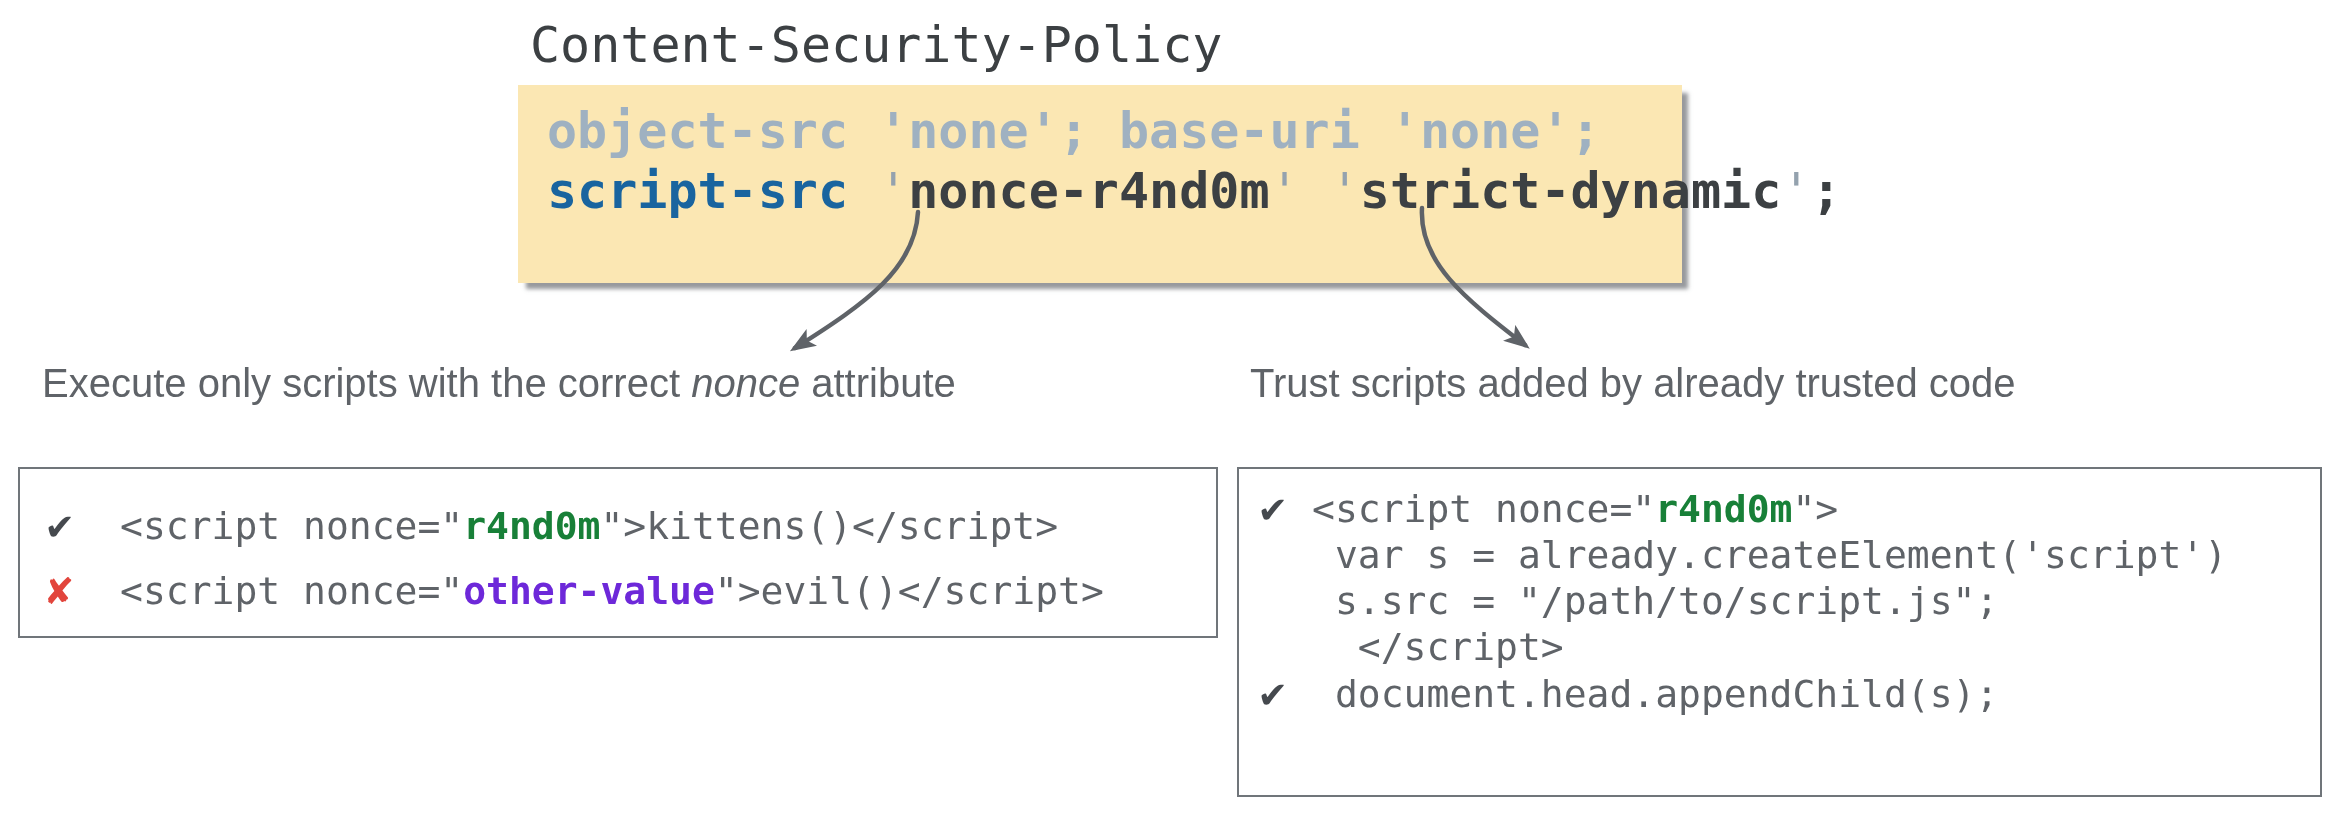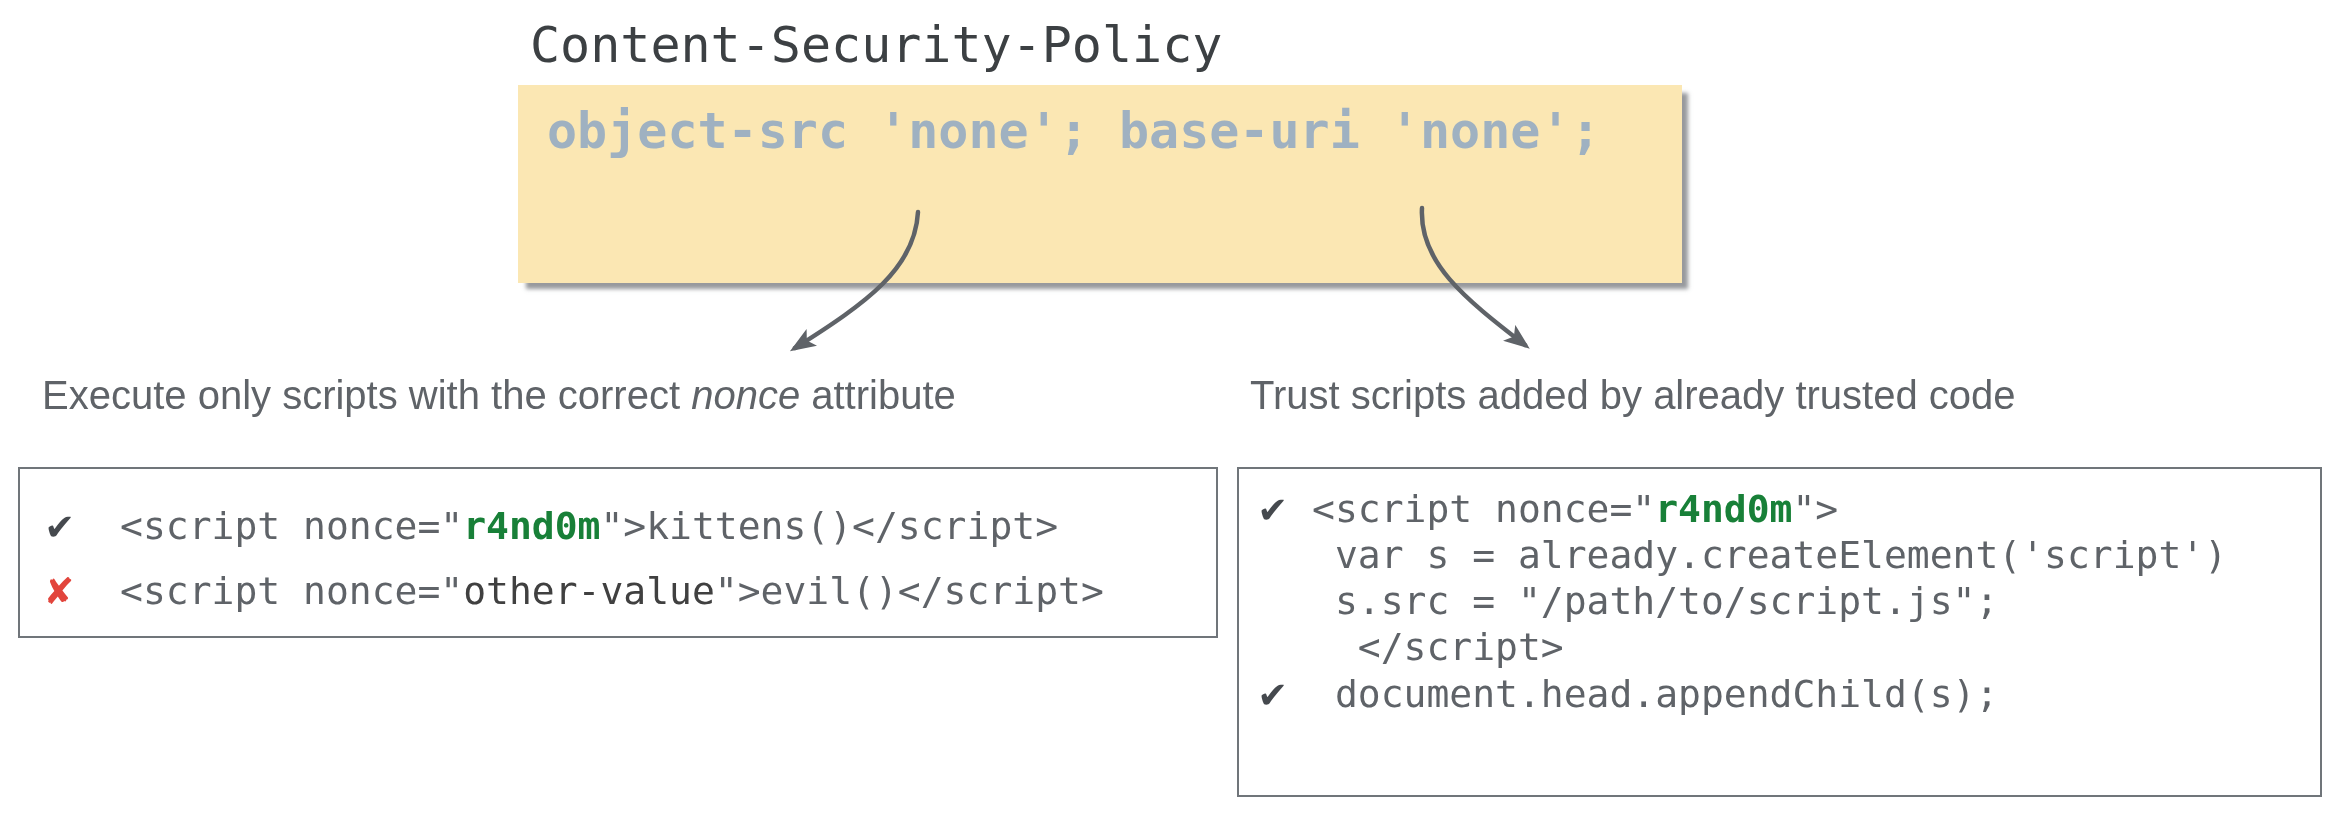--- a/index.html
+++ b/index.html
@@ -36,21 +36,21 @@
   .muted{color:#9fb1c1;}
   .blue{color:#19649f;}
   .dark{color:#3c4043;}
   .qt{color:#94a2ae;font-weight:400;}
 
   
   .arrows{position:absolute;left:0;top:0;pointer-events:none;}
 
   
   .caption{
-    position:absolute;top:371px;
+    position:absolute;top:359px;
     font-size:40px;line-height:48px;color:#5f6368;
     white-space:pre;
   }
   .cap-left{left:42px;}
   .cap-right{left:1250px;}
   .caption em{font-style:italic;}
 
   
   .code-box{
     position:absolute;top:467px;
@@ -69,31 +69,32 @@
     font-weight:700;font-size:42px;
     vertical-align:baseline;
   }
   .box-left .mk{width:73px;}
   .box-right .mk{width:52px;}
   .mk.check{color:#45494e;}
   .mk.cross{color:#e2453c;}
   .code{white-space:pre;}
   .g{color:#5f6368;}
   .greenv{color:#188038;font-weight:700;}
-  .redv{color:#404040;font-weight:400;}
+  .redv{color:#6d28d9;font-weight:700;}
 </style>
 </head>
 <body>
 
 <div class="stage">
 
   <div class="title">Content-Security-Policy</div>
 
   <div class="policy-box">
     <div class="pline"><span class="muted">object-src 'none'; base-uri 'none';</span></div>
+    <div class="pline"><span class="blue">script-src </span><span class="qt">'</span><span class="dark">nonce-r4nd0m</span><span class="qt">' '</span><span class="dark">strict-dynamic</span><span class="qt">'</span><span class="dark">;</span></div>
   </div>
 
   <svg class="arrows" width="2329" height="813" viewBox="0 0 2329 813">
     <defs>
       <marker id="ah" markerUnits="userSpaceOnUse" markerWidth="30" markerHeight="26" refX="20" refY="10" orient="auto">
         <path d="M0,0 L26,10 L0,20 L6,10 Z" fill="#5f6368"></path>
       </marker>
     </defs>
     <path d="M918,212 C915,268 868,302 795,348" stroke="#5f6368" stroke-width="4.5" fill="none" stroke-linecap="round" marker-end="url(#ah)"></path>
     <path d="M1422,208 C1419,262 1464,298 1525,345" stroke="#5f6368" stroke-width="4.5" fill="none" stroke-linecap="round" marker-end="url(#ah)"></path>

